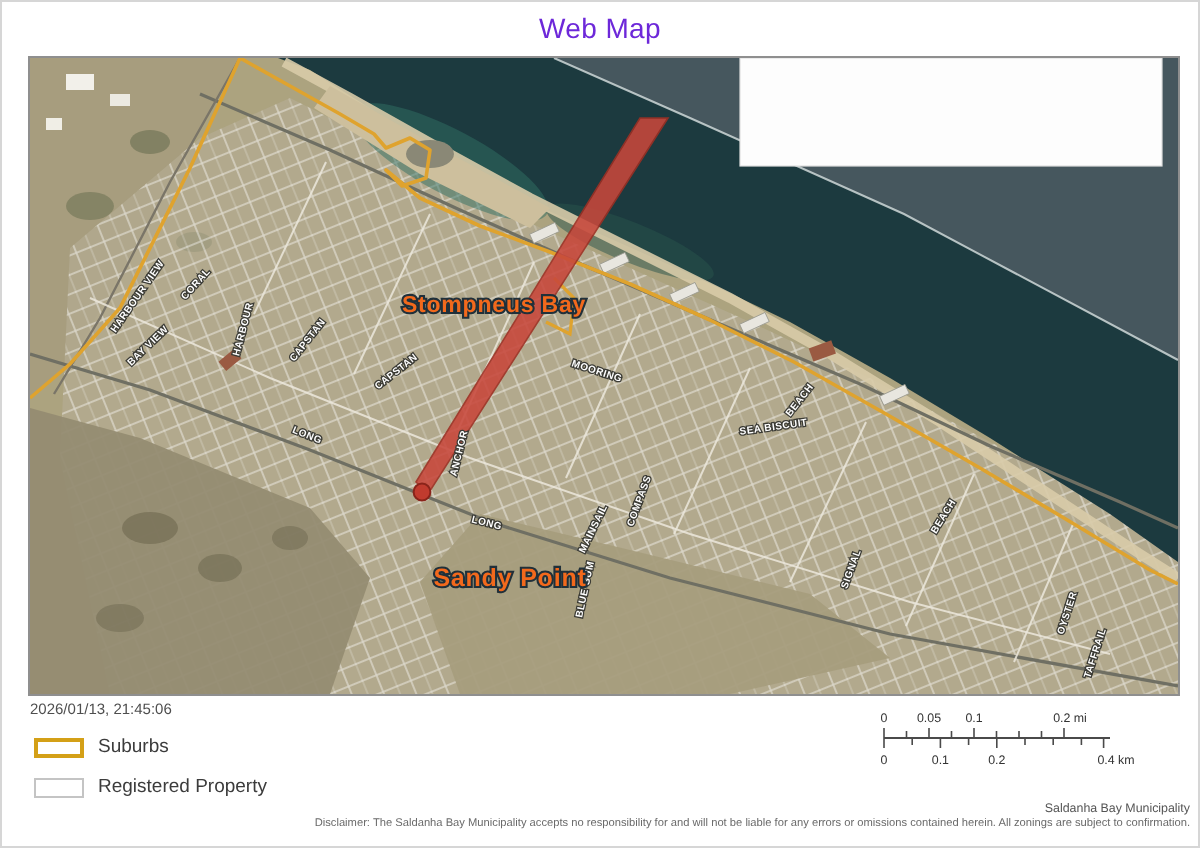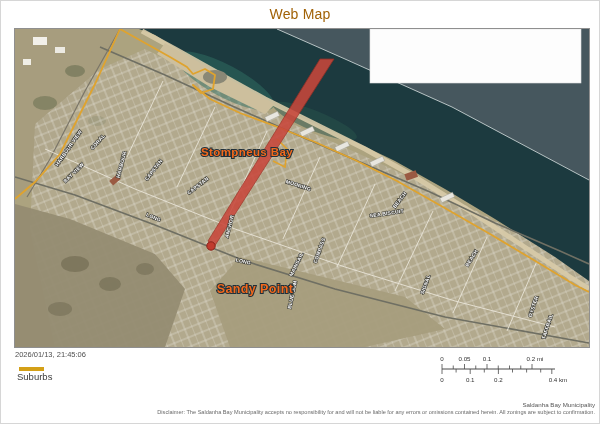--- a/index.html
+++ b/index.html
@@ -1,25 +1,25 @@
 <!DOCTYPE html>
 <html><head>
 <meta charset="utf-8">
 <style>
   html,body{margin:0;padding:0;background:#fff;}
   body{font-family:"Liberation Sans",sans-serif;}
   #page{position:relative;width:600px;height:424px;background:#fff;border:1px solid #d6d6d6;box-sizing:border-box;overflow:hidden;}
-  #title{position:absolute;top:5px;left:0;width:100%;text-align:center;font-size:14px;color:#a16207;letter-spacing:.2px;}
+  #title{position:absolute;top:5px;left:0;width:100%;text-align:center;font-size:14px;color:#6d28d9;letter-spacing:.2px;}
   #map-frame{position:absolute;left:13px;top:27px;width:574px;height:318px;border:1px solid #8f8f8f;box-sizing:content-box;background:#ada581;overflow:hidden;}
   #map-svg{display:block;}
   .street-label{font:700 5px "Liberation Sans",sans-serif;fill:#ffffff;stroke:#3b3b35;stroke-width:1.3px;paint-order:stroke;letter-spacing:.25px;text-anchor:middle;}
   .place-label{font-weight:700;font-family:"Liberation Sans",sans-serif;fill:#f2691c;stroke:#20303a;stroke-width:2.1px;paint-order:stroke;text-anchor:middle;letter-spacing:.4px;}
   #timestamp{position:absolute;left:14px;top:349px;font-size:7.5px;color:#4e4e4e;text-align:center;}
   .legend-row{position:absolute;left:16px;height:13px;display:flex;align-items:center;}
-  .legend-row.r1{top:366px;flex-direction:column;}
+  .legend-row.r1{top:366px;}
   .legend-row.r2{top:386px;}
   .swatch{width:25px;height:10px;background:#fff;box-sizing:border-box;margin-right:7px;}
   .swatch.suburbs{border:2.5px solid #d4a017;}
   .swatch.regprop{border:1.5px solid #c4c4c4;}
   .legend-label{font-size:9.5px;color:#3c3c3c;}
   #scale-ratio{position:absolute;left:425px;top:341px;width:145px;text-align:center;font-size:8px;color:#333;}
   #scalebar{position:absolute;left:425px;top:351px;}
   .tickchar{font:6.2px "Liberation Sans",sans-serif;fill:#333;text-anchor:middle;}
   #credit{position:absolute;right:4px;top:400px;font-size:6.2px;color:#555;text-align:right;}
   #disclaimer{position:absolute;right:4px;top:408px;width:560px;font-size:5.6px;color:#6a6a6a;text-align:right;}
@@ -132,20 +132,24 @@
         </g>
     </svg>
   </div>
 
   <div id="timestamp">2026/01/13, 21:45:06</div>
 
   <div class="legend-row r1">
     <span class="swatch suburbs"></span>
     <span class="legend-label">Suburbs</span>
   </div>
+  <div class="legend-row r2">
+    <span class="swatch regprop"></span>
+    <span class="legend-label">Registered Property</span>
+  </div>
 
 
   <svg id="scalebar" width="170" height="34" viewBox="0 0 170 34" xmlns="http://www.w3.org/2000/svg">
     <line x1="16" y1="17" x2="129" y2="17" stroke="#4a4a4a" stroke-width="1"></line>
     <path stroke="#4a4a4a" stroke-width="0.8" fill="none" d="M16,17 v-5 M27.25,17 v-3.5 M38.5,17 v-5 M49.75,17 v-3.5 M61,17 v-5 M72.25,17 v-3.5 M83.5,17 v-3.5 M94.75,17 v-3.5 M106,17 v-5"></path>
     <path stroke="#4a4a4a" stroke-width="0.8" fill="none" d="M16,17 v5 M30.1,17 v3.5 M44.2,17 v5 M58.3,17 v3.5 M72.4,17 v5 M86.5,17 v3.5 M100.6,17 v3.5 M114.7,17 v3.5 M125.8,17 v5"></path>
     <text class="tickchar" x="16" y="9">0</text>
     <text class="tickchar" x="38.5" y="9">0.05</text>
     <text class="tickchar" x="61" y="9">0.1</text>
     <text class="tickchar" x="109" y="9">0.2 mi</text>

